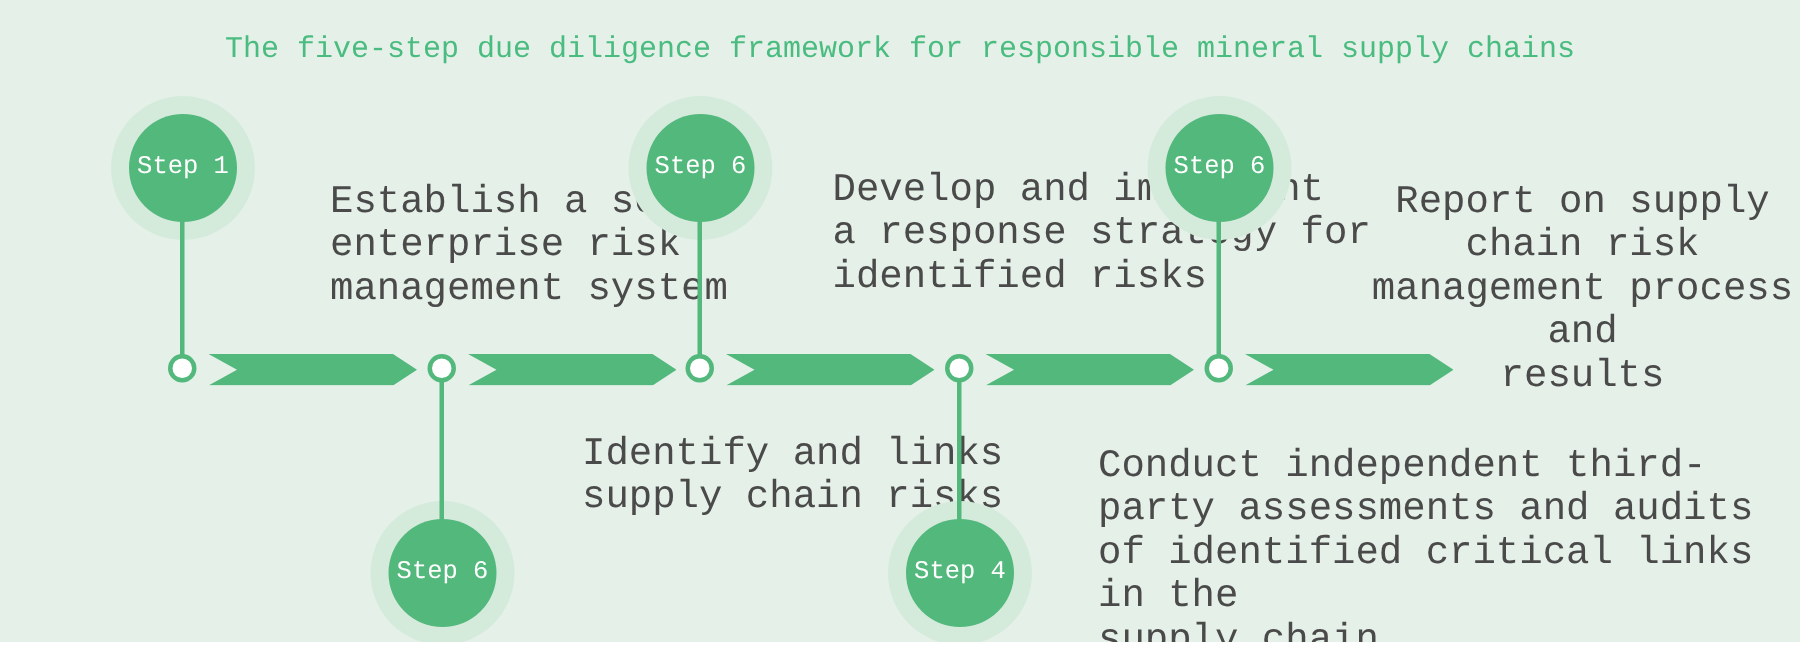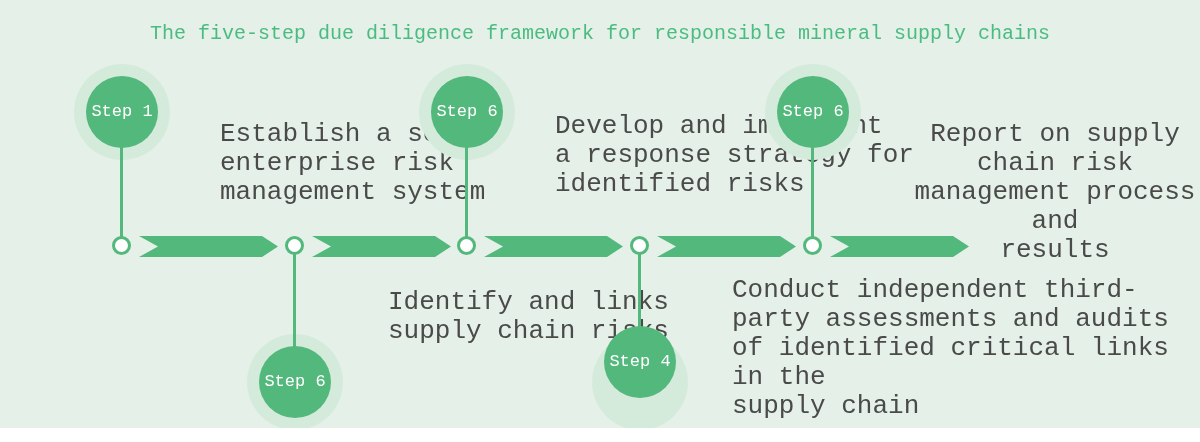--- a/index.html
+++ b/index.html
@@ -81,24 +81,24 @@
   .s2 .node { left: 285px; top: 236px; }
   .s2 .desc { left: 368px; top: 288px; }
   
   .s3 .halo { left: 419px; top: 64px; }
   .s3 .badge { left: 431px; top: 76px; }
   .s3 .connector { left: 465px; top: 147px; height: 92px; }
   .s3 .node { left: 457px; top: 236px; }
   .s3 .desc { left: 535px; top: 112px; }
   
   .s4 .halo { left: 592px; top: 334px; }
-  .s4 .badge { left: 604px; top: 326px; }
+  .s4 .badge { left: 604px; top: 346px; }
   .s4 .connector { left: 638px; top: 254px; height: 93px; }
   .s4 .node { left: 630px; top: 236px; }
-  .s4 .desc { left: 712px; top: 276px; }
+  .s4 .desc { left: 712px; top: 296px; }
   
   .s5 .halo { left: 765px; top: 64px; }
   .s5 .badge { left: 777px; top: 76px; }
   .s5 .connector { left: 811px; top: 147px; height: 92px; }
   .s5 .node { left: 803px; top: 236px; }
   .s5 .desc { left: 890px; top: 120px; text-align: center; }
   
   .a1 { left: 139px; }
   .a2 { left: 312px; }
   .a3 { left: 484px; }

